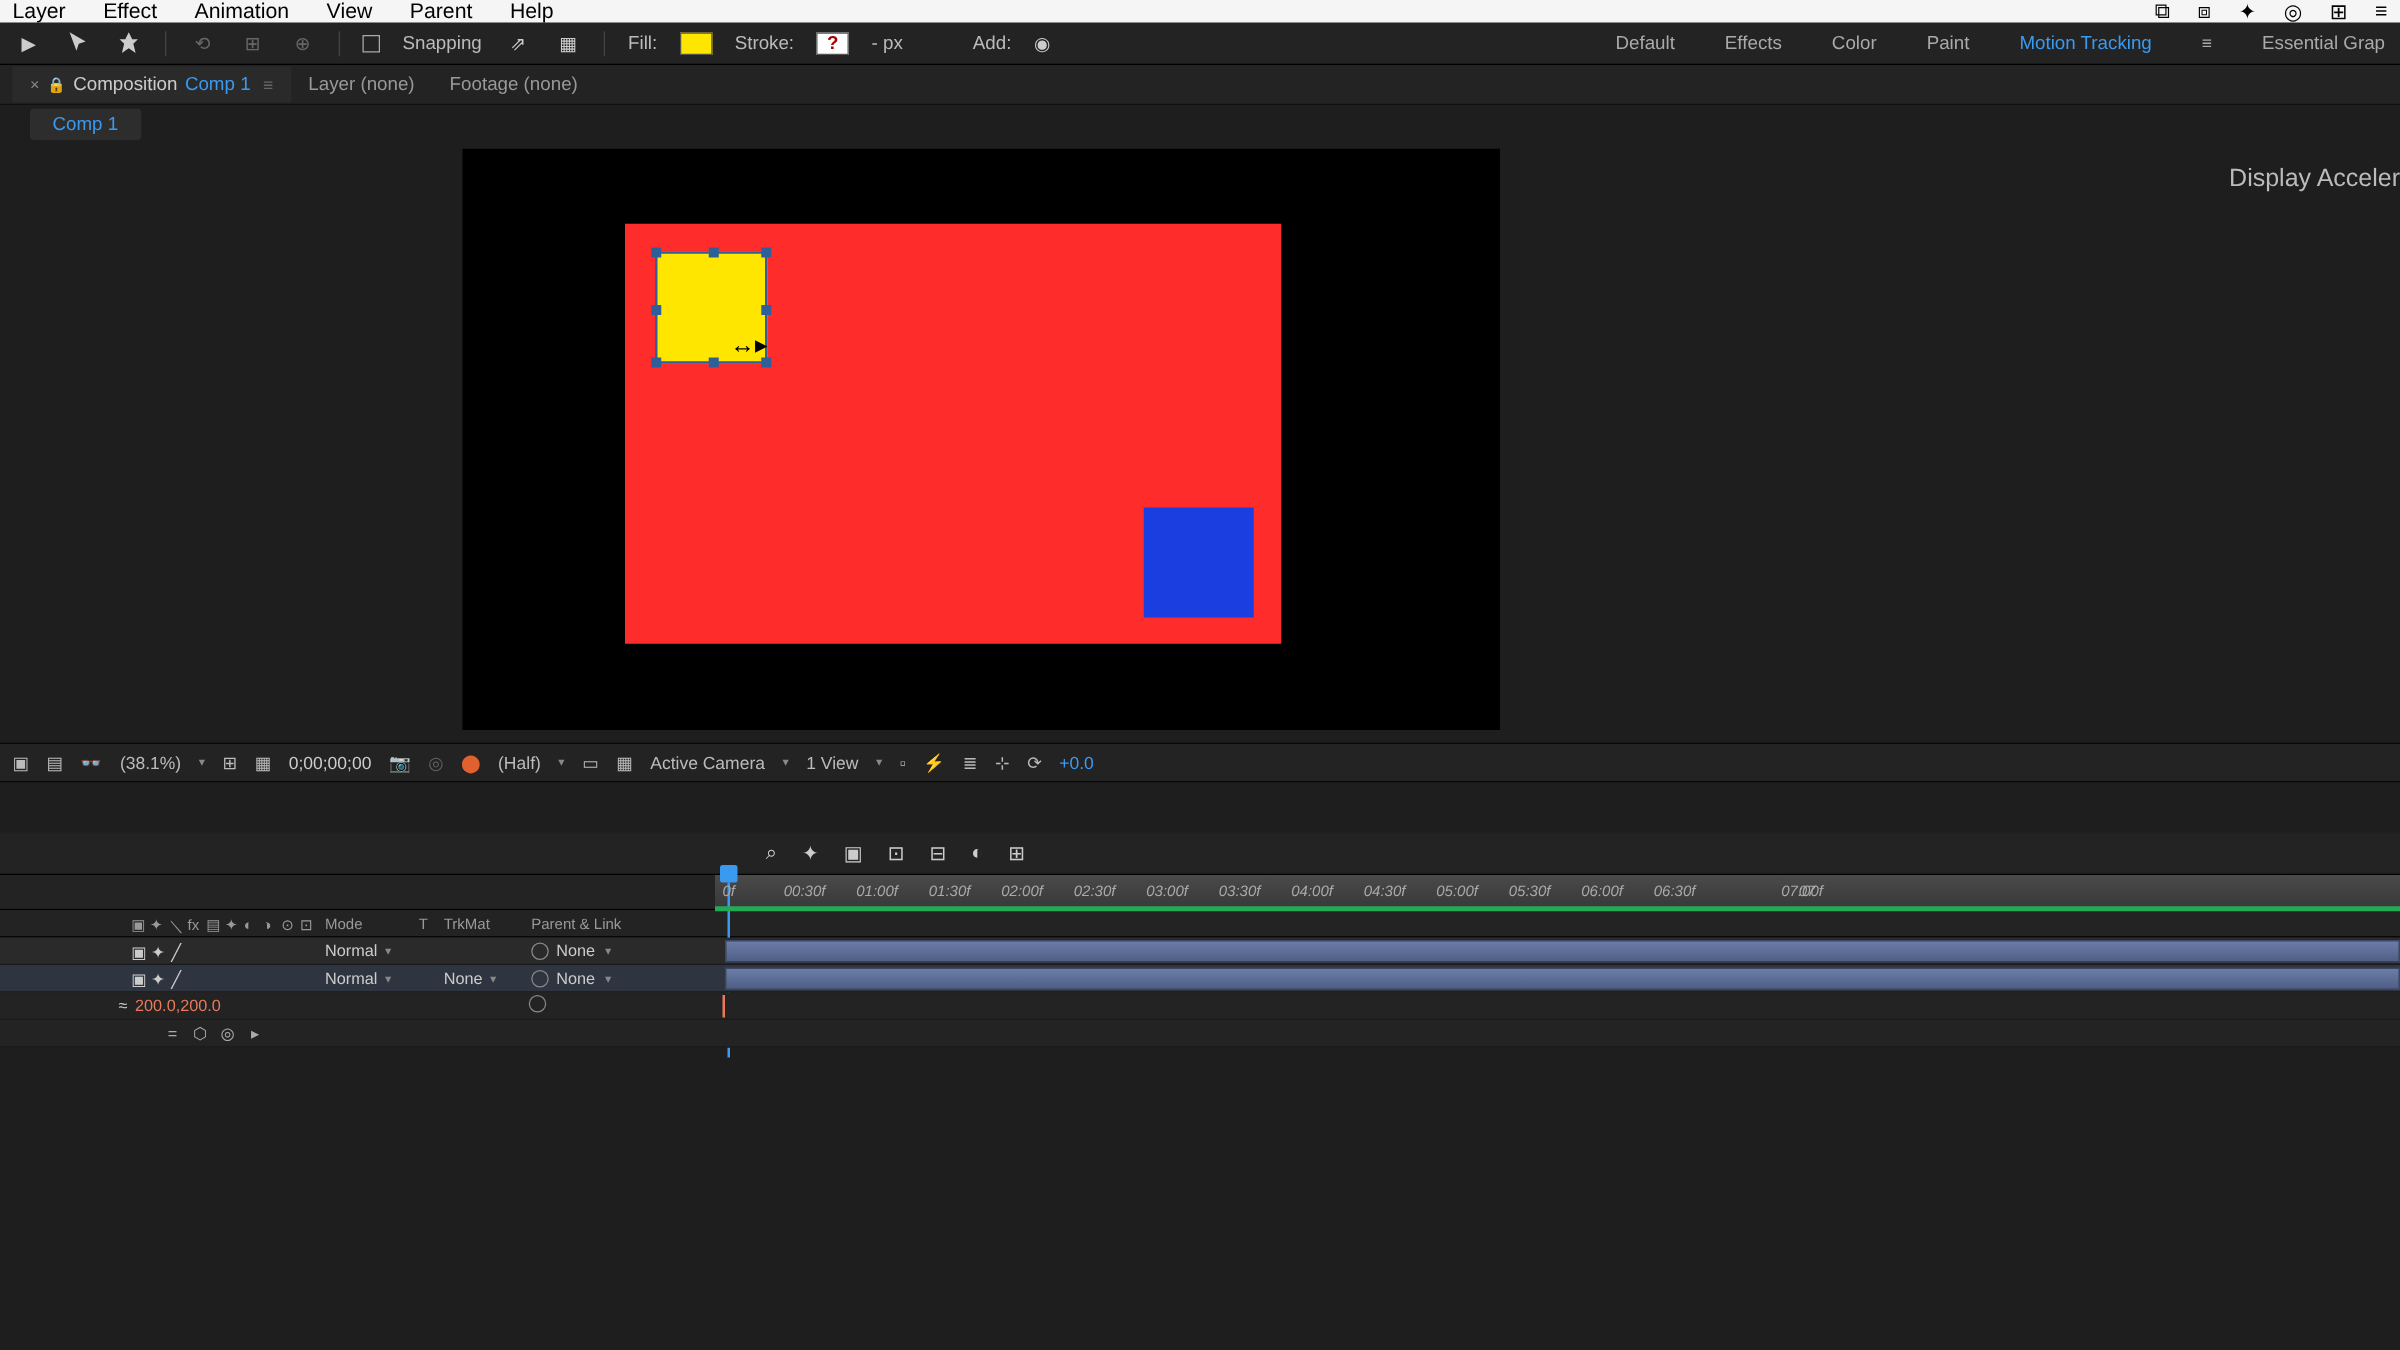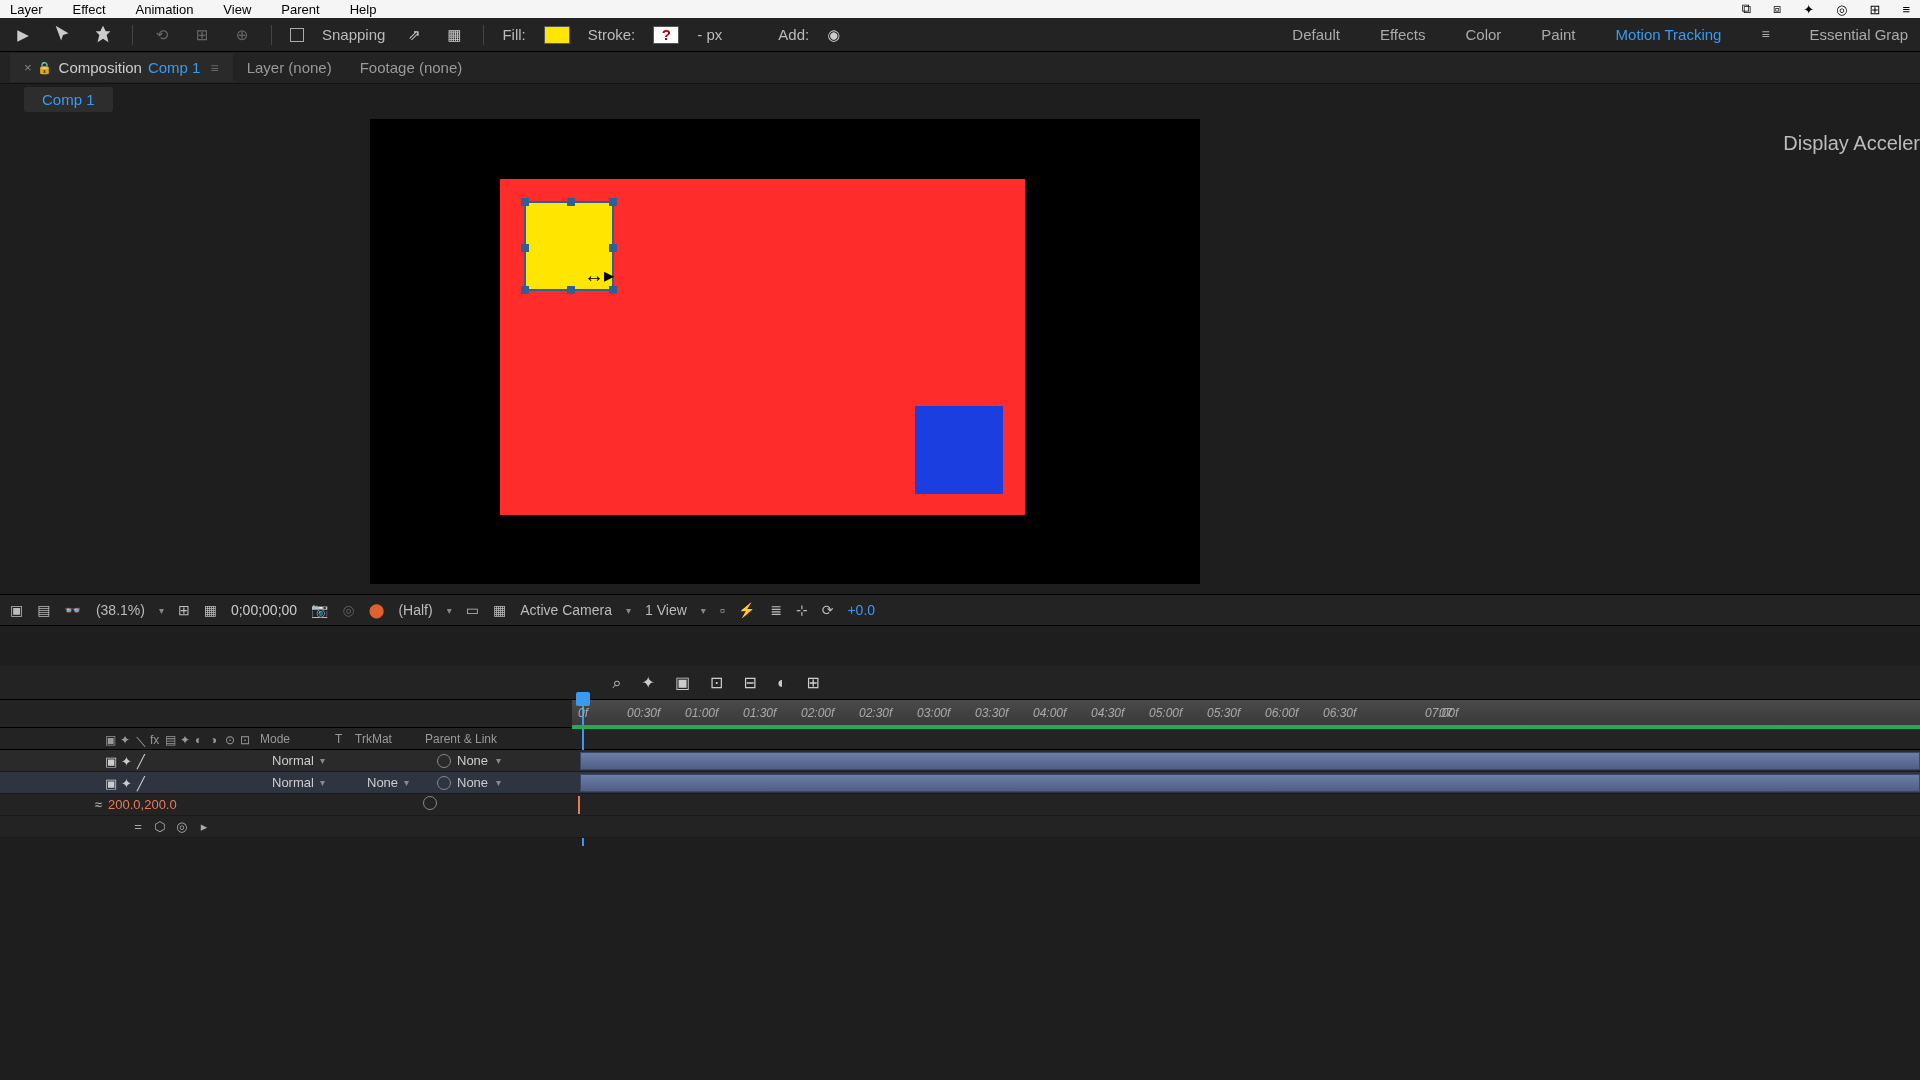--- a/index.html
+++ b/index.html
@@ -1,19 +1,19 @@
 <!DOCTYPE html>
 <html><head>
 <meta charset="utf-8">
 <style>
 * { margin: 0; padding: 0; box-sizing: border-box; font-family: -apple-system, "Segoe UI", sans-serif; }
 body { background: #1e1e1e; color: #ccc; overflow: hidden; width: 1920px; height: 1080px; }
 
 
-.menubar { height: 18px; background: #f5f5f5; display: flex; align-items: center; padding: 0 10px; gap: 30px; font-size: 13px; color: #000; position: relative; }
+.menubar { height: 18px; background: #f5f5f5; display: flex; align-items: center; padding: 0 10px; gap: 30px; font-size: 17px; color: #000; position: relative; }
 .menubar .right { position: absolute; right: 10px; display: flex; gap: 22px; align-items: center; }
 
 
 .toolbar { height: 34px; background: #232323; display: flex; align-items: center; padding: 0 12px; gap: 18px; font-size: 15px; border-bottom: 1px solid #000; }
 .toolbar .tool-icon { width: 22px; height: 22px; display: flex; align-items: center; justify-content: center; }
 .toolbar .divider { width: 1px; height: 20px; background: #444; }
 .toolbar .checkbox { width: 14px; height: 14px; border: 1px solid #aaa; display: inline-block; }
 .toolbar .label { color: #bbb; }
 .toolbar .fill-swatch { width: 26px; height: 18px; background: #fee600; border: 1px solid #555; }
 .toolbar .stroke-swatch { width: 26px; height: 18px; background: #fff; border: 1px solid #555; display: flex; align-items: center; justify-content: center; color: #a00; font-weight: bold; }
@@ -72,21 +72,21 @@
 .layer-header .col-mode { width: 75px; }
 .layer-header .col-t { width: 20px; }
 .layer-header .col-trkmat { width: 70px; }
 .layer-header .col-parent { width: 145px; }
 .col-icon { width:12px; height:12px; }
 
 
 .layer-row { height: 22px; background: #2a2a2a; display: flex; align-items: center; font-size: 13px; border-bottom: 1px solid #1a1a1a; position: relative; }
 .layer-row.selected { background: #2f3540; }
 .layer-row .switches { width: 260px; padding-left: 105px; display: flex; gap: 3px; align-items: center; }
-.layer-row .mode { width: 75px; display: flex; align-items: center; gap: 4px; color: #ccc; margin-left: 12px; }
+.layer-row .mode { width: 75px; display: flex; align-items: center; gap: 4px; color: #ccc; }
 .layer-row .t { width: 20px; }
 .layer-row .trkmat { width: 70px; display: flex; align-items: center; gap: 4px; color: #ccc; }
 .layer-row .parent { width: 145px; display: flex; align-items: center; gap: 6px; color: #ccc; }
 .switch-icon { width: 13px; height: 13px; display: inline-block; }
 .pickwhip { width: 14px; height: 14px; border: 1px solid #888; border-radius: 50%; display: inline-block; position: relative; }
 
 
 .layer-bars { position: absolute; left: 572px; right: 0; top: 0; bottom: 0; }
 .layer-bar { position: absolute; left: 8px; right: 0; top: 2px; height: 18px; background: linear-gradient(#6b7da8,#4f5e85); border: 1px solid #3a4766; }
 

